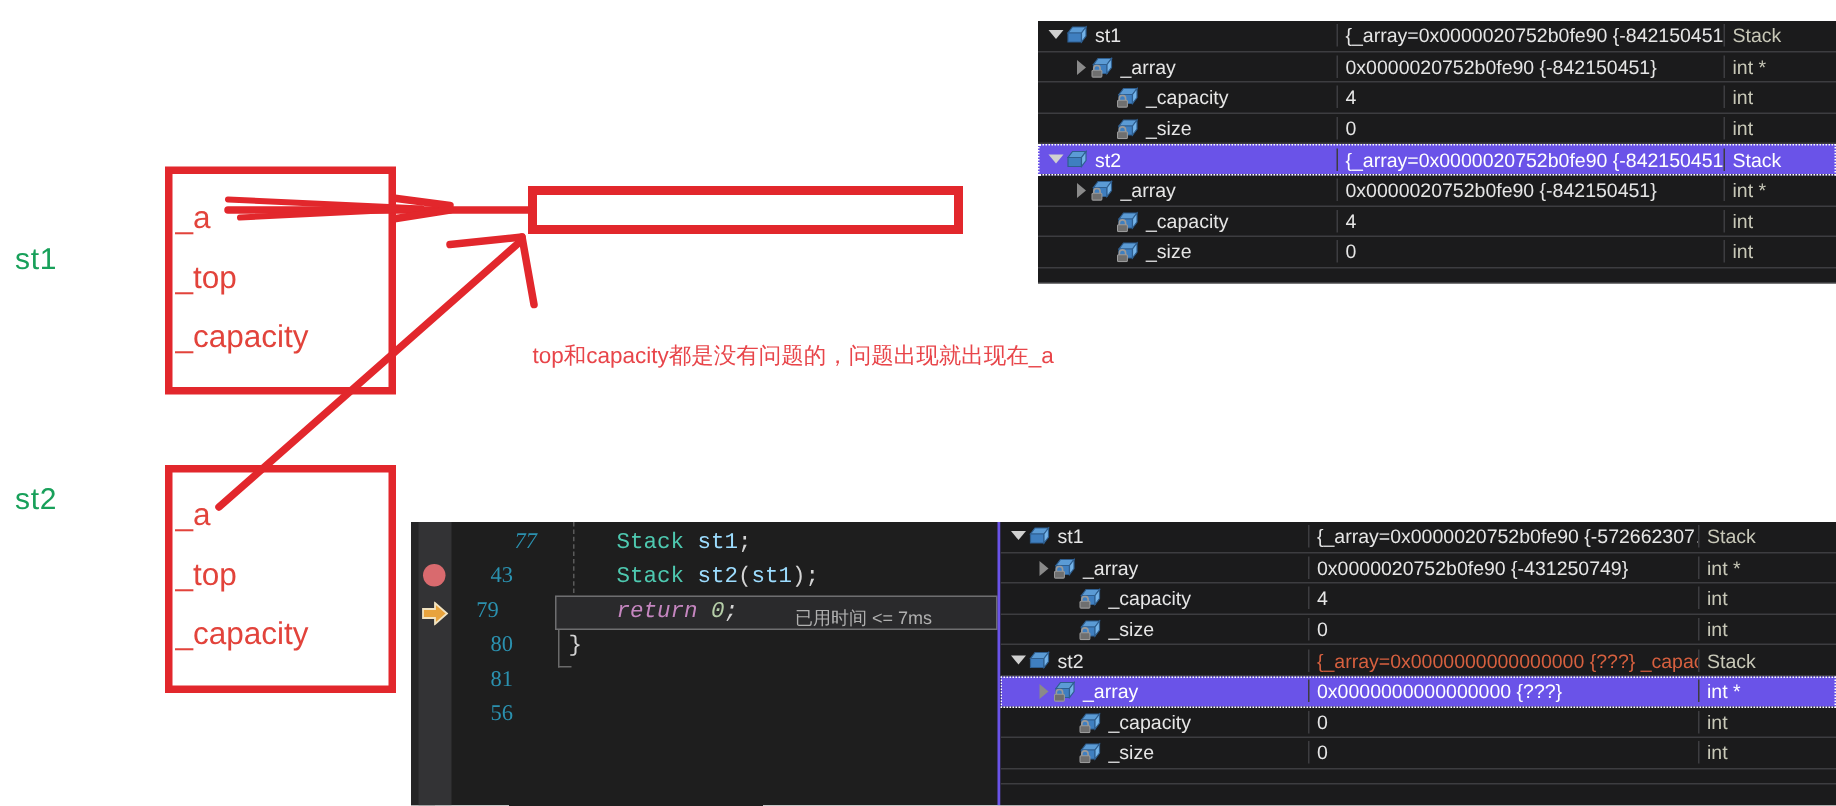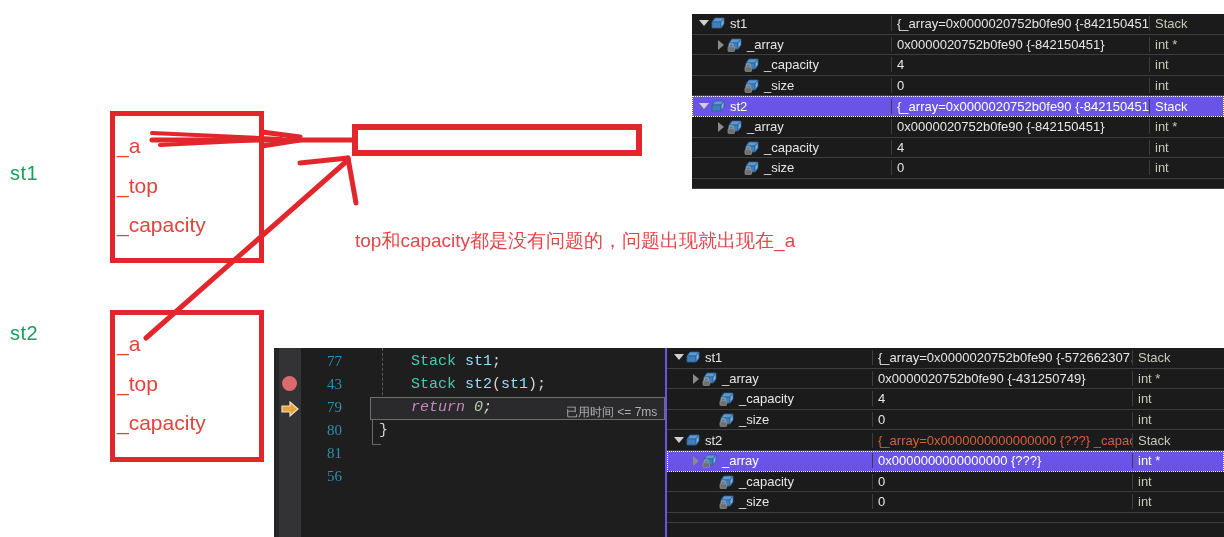--- a/index.html
+++ b/index.html
@@ -24,21 +24,21 @@
     box-sizing:border-box;
   }
   .field{
     position:absolute;color:#e2433b;font-size:21px;
     font-family:"Liberation Sans",sans-serif;white-space:nowrap;
   }
   .wide-box{
     position:absolute;border:6px solid #e2272c;box-sizing:border-box;background:#fff;
   }
   .note-red{
-    position:absolute;color:#e8454a;font-size:19px;white-space:nowrap;
+    position:absolute;color:#e8454a;font-size:15px;white-space:nowrap;
     font-family:"Liberation Sans","DejaVu Sans",sans-serif;
   }
   .note-green{
     position:absolute;color:#2fb673;font-size:19px;white-space:nowrap;
     font-family:"Liberation Sans","DejaVu Sans",sans-serif;
   }
 
   
   .vs-panel{
     position:absolute;background:#1b1b1c;overflow:hidden;
@@ -307,37 +307,37 @@
 
   <div class="code-wrap" style="left:274px;top:348px;width:950px;height:189px;">
 
     <div class="gutter-margin"></div>
     <div class="glyph-margin"></div>
     <div class="bp" style="left:8px;top:28px;"></div>
     <svg class="abs" style="left:7px;top:53px;" width="18" height="16">
       <path d="M1 5 H9 V1 L17 8 L9 15 V11 H1 Z" fill="#e8a33d" stroke="#f2e3c0" stroke-width="1.2"></path>
     </svg>
 
-    <div class="linenum" style="left:34px;top:5px;">77</div>
+    <div class="linenum" style="left:50px;top:5px;font-style:italic;">77</div>
     <div class="linenum" style="left:34px;top:28px;">43</div>
-    <div class="linenum" style="left:34px;top:51px;">79</div>
+    <div class="linenum" style="left:34px;top:51px;text-align:center;">79</div>
     <div class="linenum" style="left:34px;top:74px;">80</div>
     <div class="linenum" style="left:34px;top:97px;">81</div>
     <div class="linenum" style="left:34px;top:120px;">56</div>
 
     <div class="indent-guide" style="left:108px;top:0px;height:72px;"></div>
     <div class="brace-line" style="left:98px;top:72px;height:24px;border-bottom:1px solid #6a6a6a;width:8px;"></div>
 
     <div class="cur-line-box" style="left:96px;top:49px;width:295px;height:23px;"></div>
 
     <div class="codeline" style="left:137px;top:5px;"><span class="k-type">Stack</span><span class="k-pun"> </span><span class="k-id">st1</span><span class="k-pun">;</span></div>
     <div class="codeline" style="left:137px;top:28px;"><span class="k-type">Stack</span><span class="k-pun"> </span><span class="k-id">st2</span><span class="k-pun">(</span><span class="k-id">st1</span><span class="k-pun">);</span></div>
     <div class="codeline" style="left:137px;top:51px;font-style:italic;"><span class="k-kw">return</span><span class="k-pun"> </span><span class="k-num">0</span><span class="k-pun">;</span></div>
     <div class="codeline" style="left:105px;top:74px;"><span class="k-pun">}</span></div>
-    <div class="elapsed" style="left:256px;top:56px;margin-left:36px;">已用时间 &lt;= 7ms</div>
+    <div class="elapsed" style="left:256px;top:56px;">已用时间 &lt;= 7ms</div>
 
     <div class="vsplit" style="left:391px;top:0;height:189px;"></div>
 
     <div class="vs-panel" id="watch-bottom" style="left:393px;top:0px;width:557px;height:189px;background:#1b1b1c;">
         <div class="wrow">
           <div class="c-name" style="width: 205px; padding-left: 6px;">
             <span class="exp open"></span>
             <span class="cube">
               <svg width="15" height="13" viewBox="0 0 15 13">
                 <path d="M4 1 L13 1 L10 5 L1 5 Z" fill="#5b9bd5" stroke="#2f5f90" stroke-width="0.8"></path>

